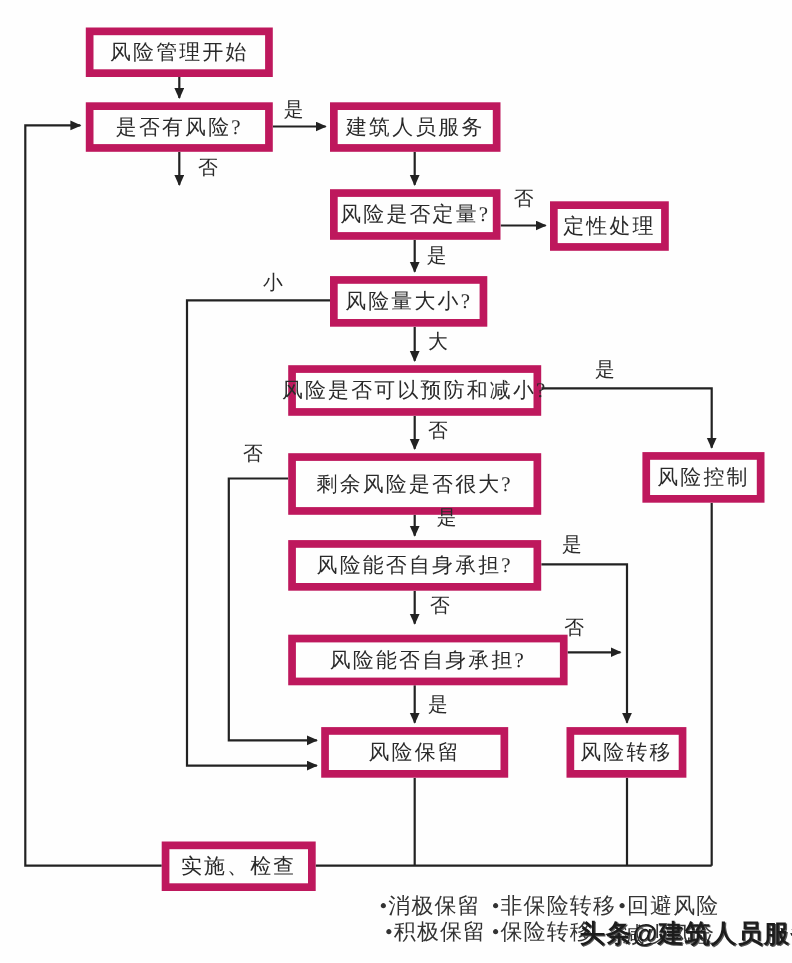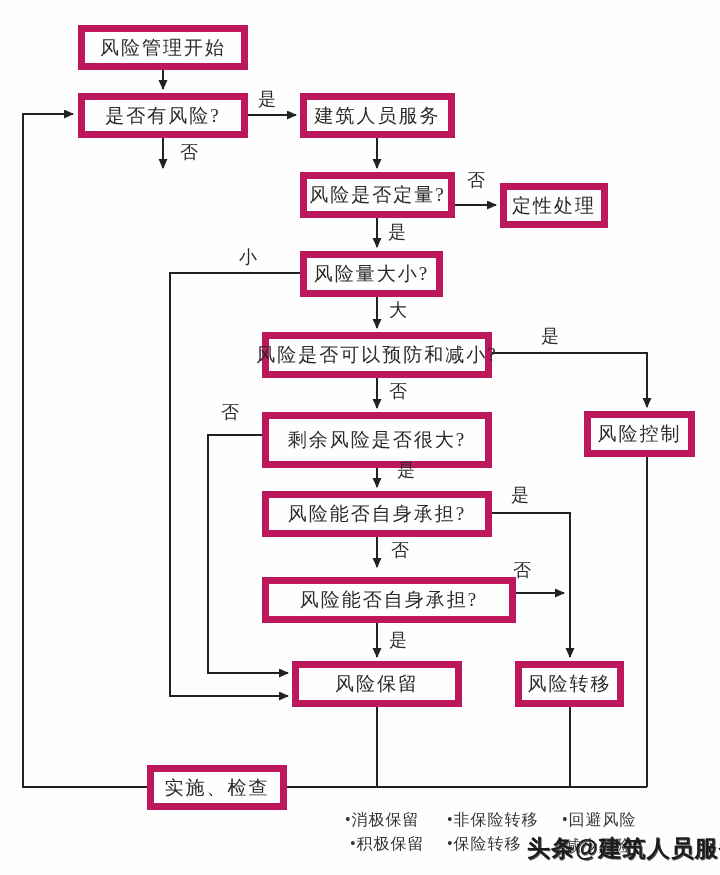--- a/index.html
+++ b/index.html
@@ -11,21 +11,21 @@
   .node{
     position:absolute;z-index:2;background:#fefefe;border:7px solid #be185d;
     display:flex;align-items:center;justify-content:center;
     font-size:19px;letter-spacing:2px;color:#2a2a2a;box-sizing:border-box;
     white-space:nowrap;
   }
   .elabel{
     position:absolute;z-index:2;font-size:18px;color:#2a2a2a;line-height:1;
   }
   .legend-item{
-    position:absolute;z-index:2;font-size:16px;color:#333;letter-spacing:1px;white-space:nowrap;
+    position:absolute;z-index:2;font-size:20px;color:#333;letter-spacing:1px;white-space:nowrap;
   }
   .watermark{
     position:absolute;z-index:3;font-size:23px;font-weight:bold;color:#1c1c1c;
     letter-spacing:1px;white-space:nowrap;font-family:"Liberation Sans","DejaVu Sans",sans-serif;
     text-shadow:1px 1px 0 #555;
   }
 </style>
 </head>
 <body>
 

